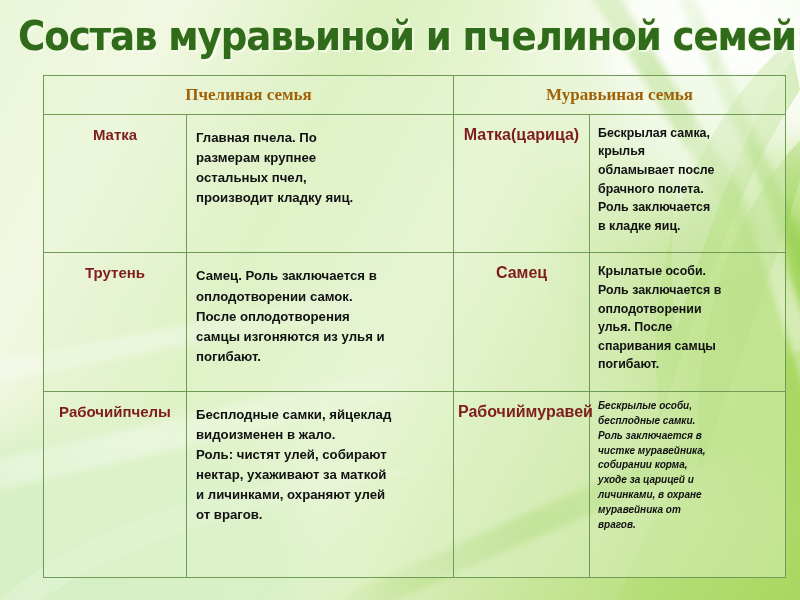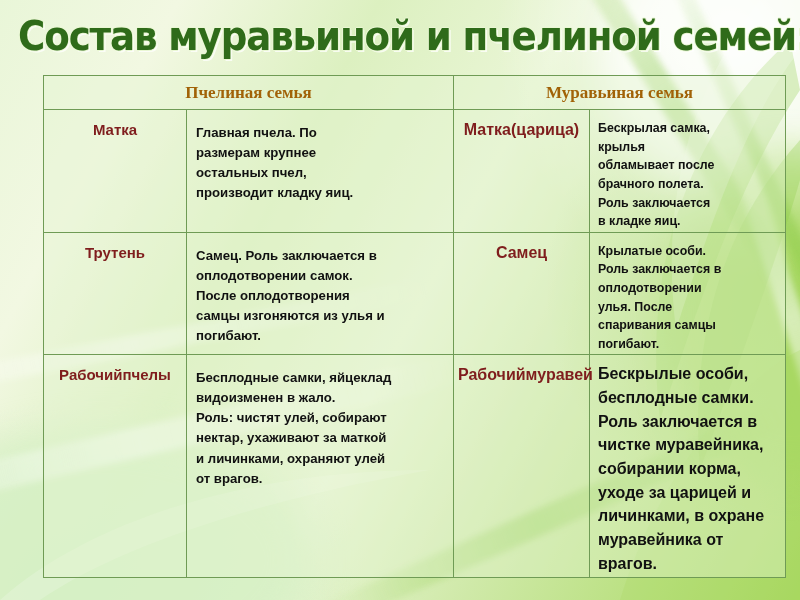--- a/index.html
+++ b/index.html
@@ -145,23 +145,24 @@
     line-height: 1.52;
     color: #111;
     padding: 13px 8px 0 9px !important;
   }
   .desc.ant {
     font-size: 12.4px;
     line-height: 1.5;
     padding: 9px 6px 0 8px !important;
   }
   .desc.ant-small {
-    font-size: 16px;
+    font-size: 10px;
     line-height: 1.48;
     padding: 7px 6px 0 8px !important;
+    font-style: italic;
   }
   .desc .ln { display: block; white-space: nowrap; }
 
   
   col.c1 { width: 143px; }
   col.c2 { width: 267px; }
   col.c3 { width: 136px; }
   col.c4 { width: 196px; }
 </style>
 </head>

